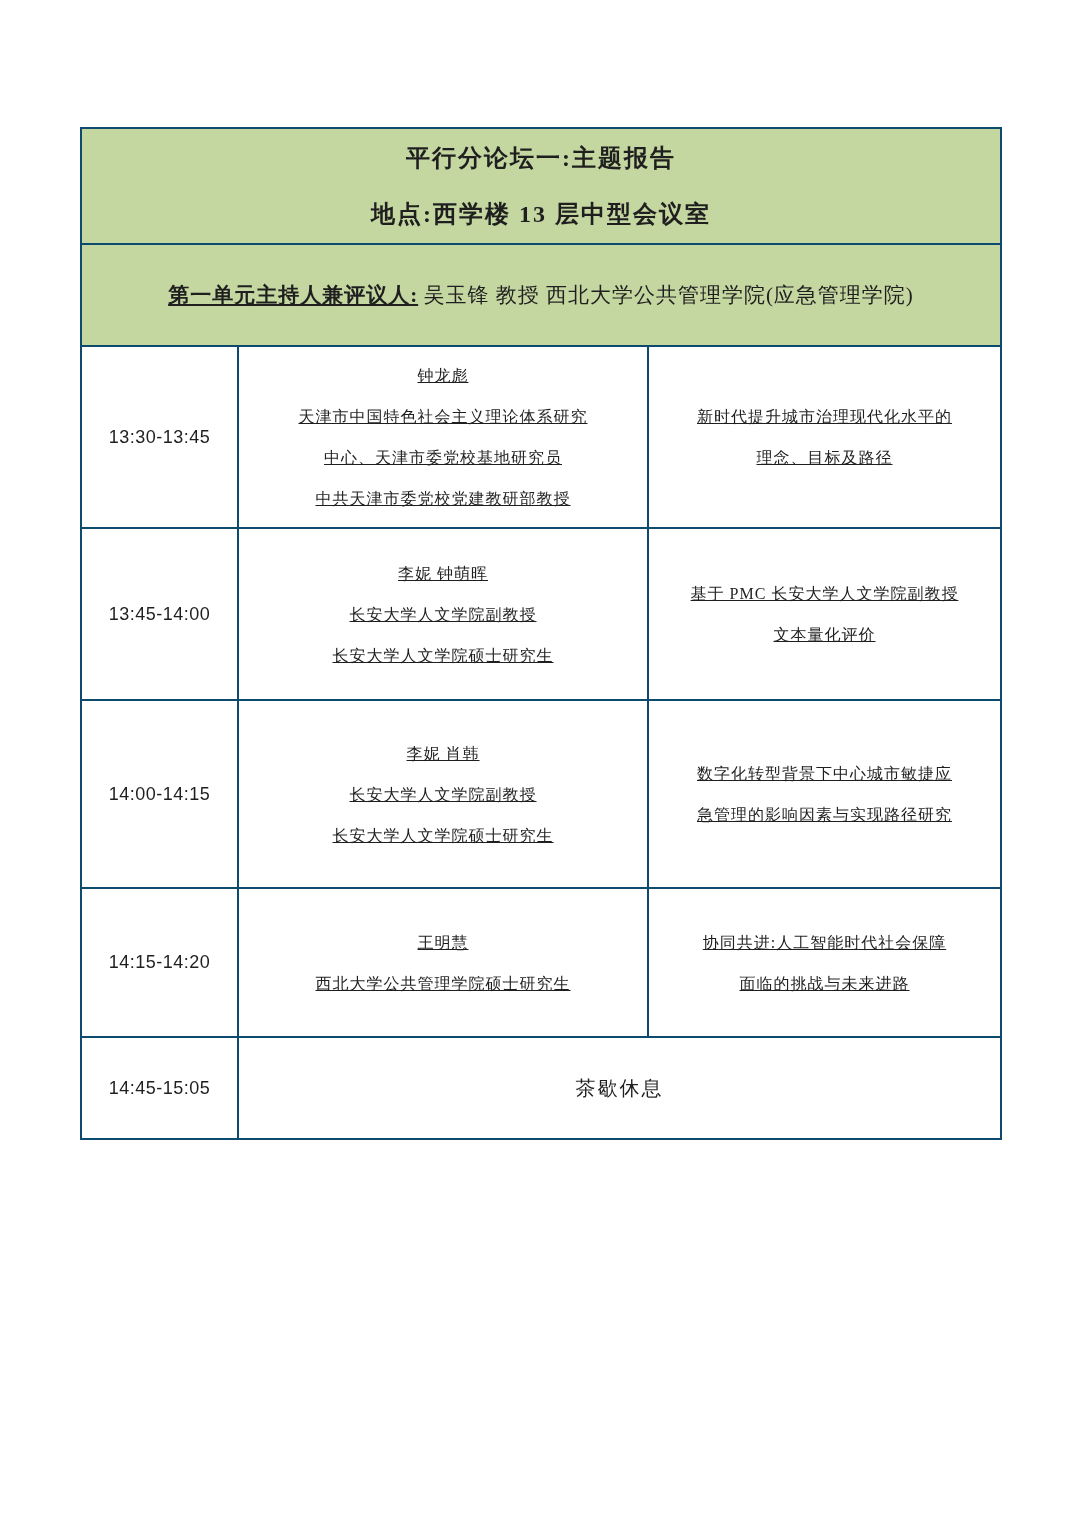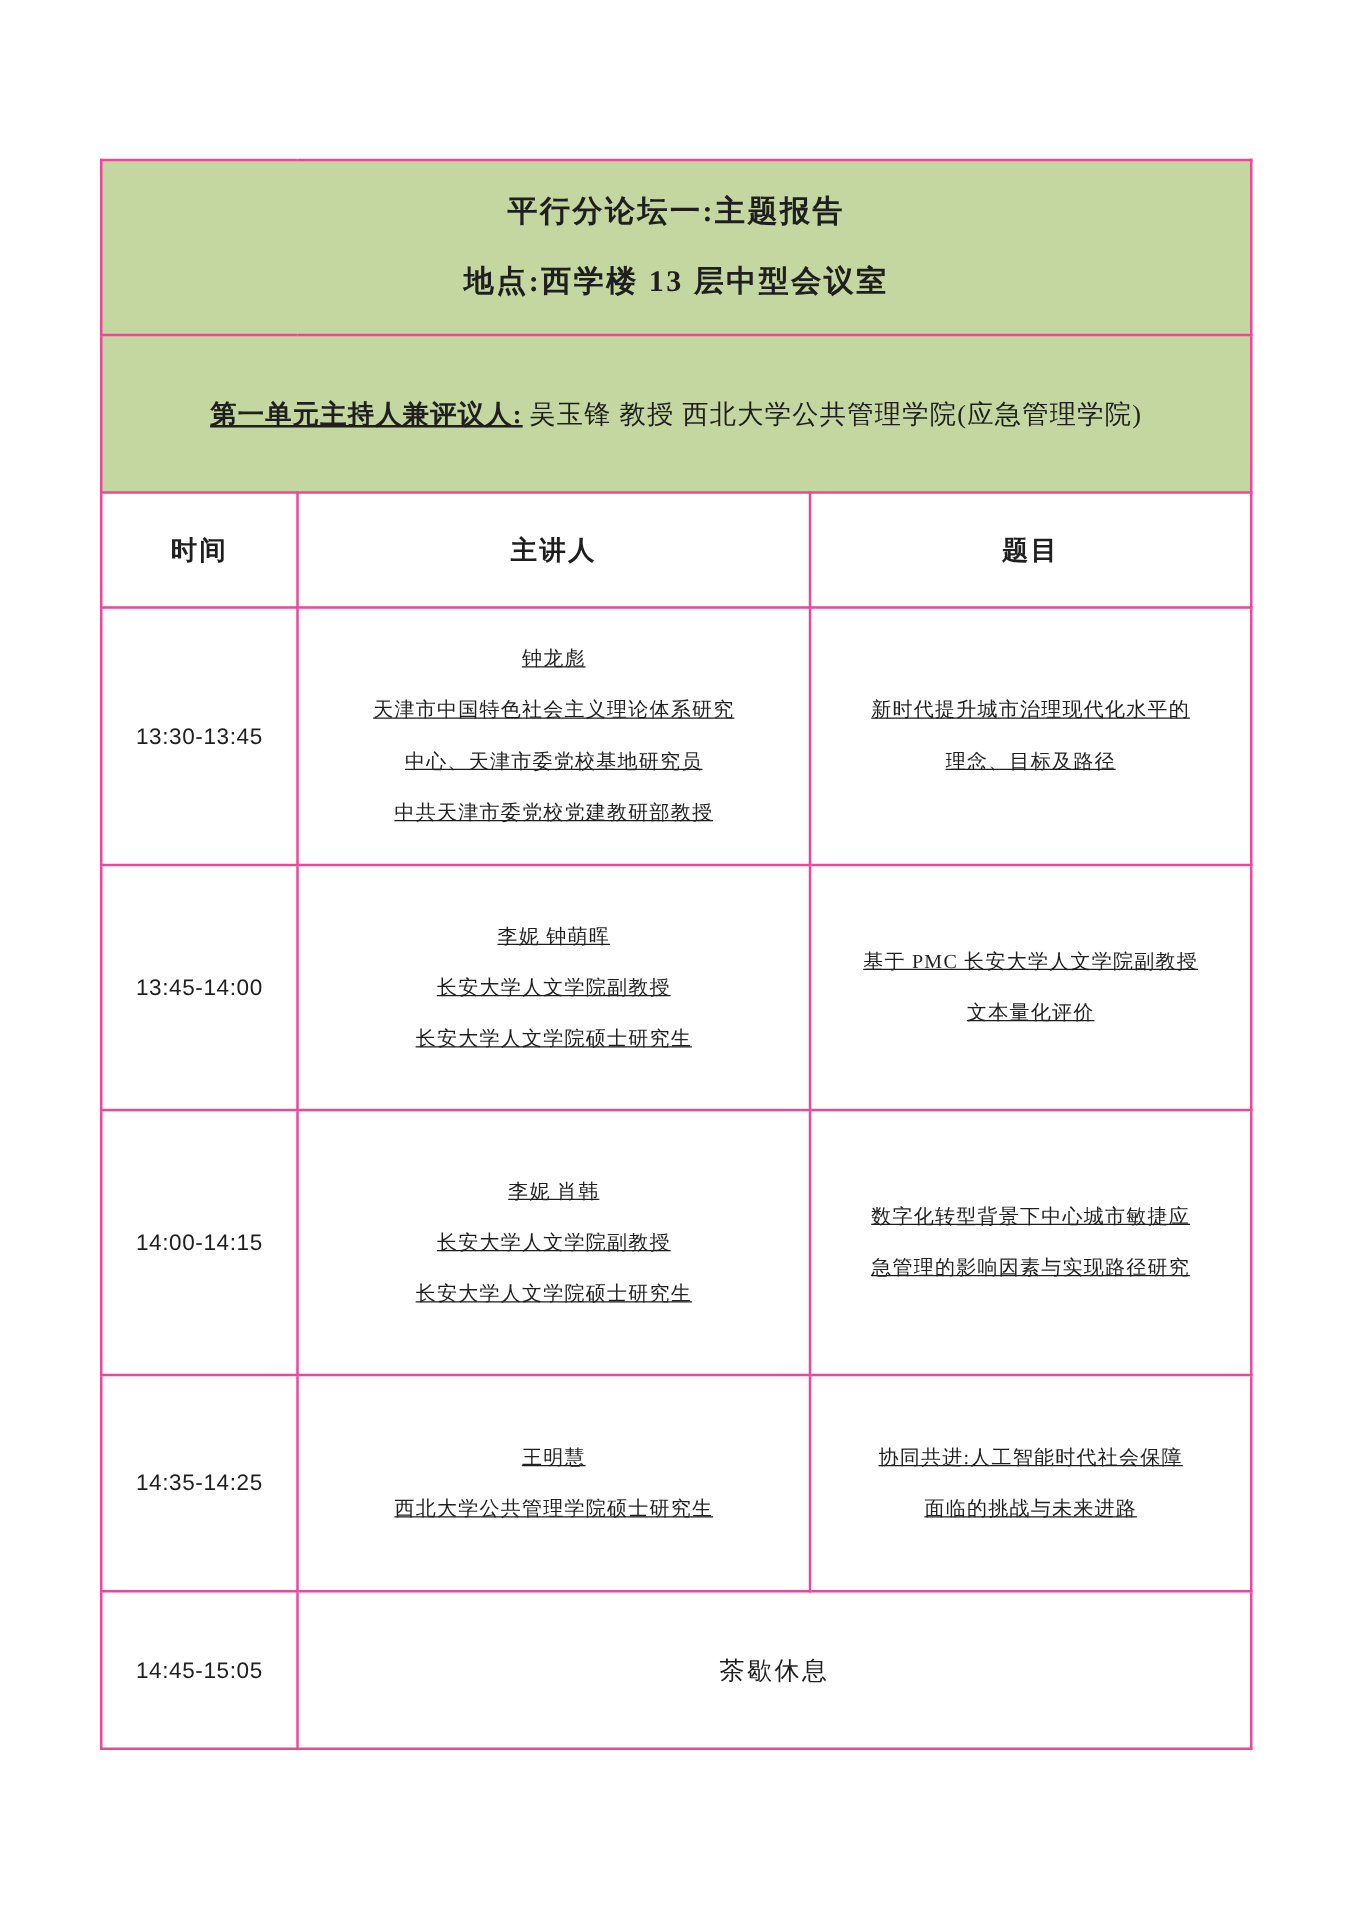--- a/index.html
+++ b/index.html
@@ -16,24 +16,24 @@
   }
   table.schedule {
     position: absolute;
     left: 80px;
     top: 127px;
     width: 920px;
     border-collapse: collapse;
     table-layout: fixed;
   }
   table.schedule td {
-    border: 2px solid #ec4899;
+    border: 2px solid #0c4a6e;
     vertical-align: middle;
     text-align: center;
-    padding: 12px;
+    padding: 0;
   }
   col.c-time  { width: 157px; }
   col.c-speak { width: 410px; }
   col.c-topic { width: 353px; }
 
   .green { background: #c5d7a1; }
 
   .title-cell { height: 114px; }
   .title-line {
     font-weight: bold;
@@ -90,31 +90,20 @@
     </td>
   </tr>
 
   <tr>
     <td class="green moderator-cell" colspan="3">
       <span class="moderator-label">第一单元主持人兼评议人:</span>
       <span class="moderator-value">吴玉锋 教授 西北大学公共管理学院(应急管理学院)</span>
     </td>
   </tr>
 
-  <tr class="header-row">
-    <td>
-      <span class="col-header">时间</span>
-    </td>
-    <td>
-      <span class="col-header">主讲人</span>
-    </td>
-    <td>
-      <span class="col-header">题目</span>
-    </td>
-  </tr>
 
   <tr class="row-1">
     <td>
       <span class="time-text">13:30-13:45</span>
     </td>
     <td>
       <div class="cell-line">钟龙彪</div>
       <div class="cell-line">天津市中国特色社会主义理论体系研究</div>
       <div class="cell-line">中心、天津市委党校基地研究员</div>
       <div class="cell-line">中共天津市委党校党建教研部教授</div>
@@ -150,21 +139,21 @@
       <div class="cell-line">长安大学人文学院硕士研究生</div>
     </td>
     <td>
       <div class="cell-line">数字化转型背景下中心城市敏捷应</div>
       <div class="cell-line">急管理的影响因素与实现路径研究</div>
     </td>
   </tr>
 
   <tr class="row-4">
     <td>
-      <span class="time-text">14:35-14:25</span>
+      <span class="time-text">14:15-14:20</span>
     </td>
     <td>
       <div class="cell-line">王明慧</div>
       <div class="cell-line">西北大学公共管理学院硕士研究生</div>
     </td>
     <td>
       <div class="cell-line">协同共进:人工智能时代社会保障</div>
       <div class="cell-line">面临的挑战与未来进路</div>
     </td>
   </tr>

